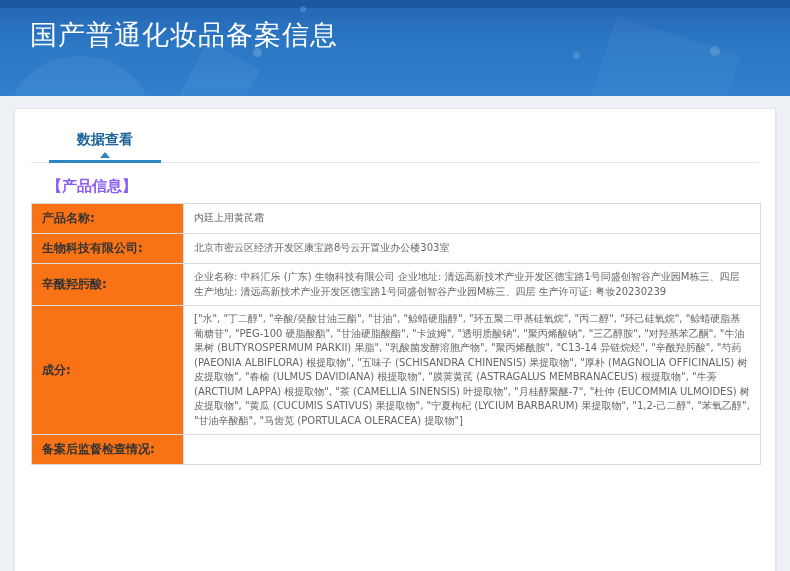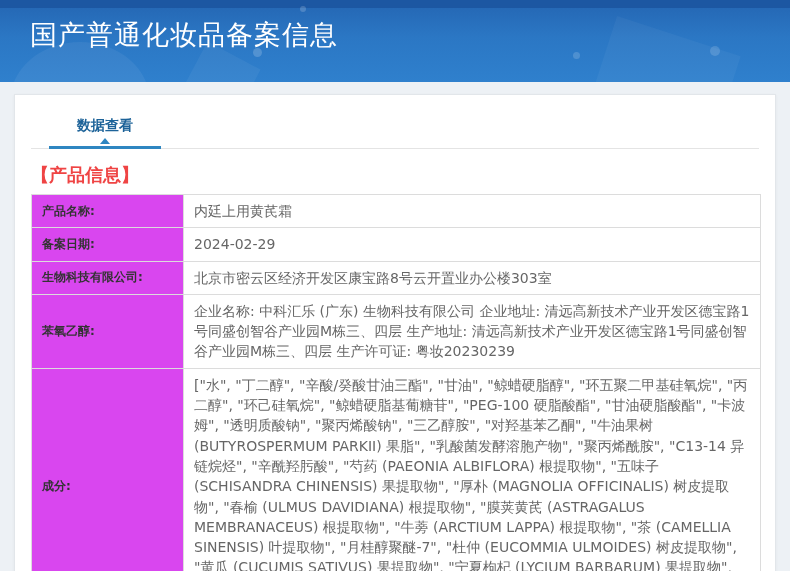--- a/index.html
+++ b/index.html
@@ -7,21 +7,21 @@
     margin: 0; padding: 0;
     width: 790px; height: 571px;
     overflow: hidden;
     background: #edf1f5;
     font-family: "DejaVu Sans", "Liberation Sans", sans-serif;
   }
 
   
   .header {
     position: relative;
-    height: 82px;
+    height: 96px;
     background: linear-gradient(180deg, #2465b2 0%, #2b77c4 45%, #2f80cd 100%);
     overflow: hidden;
   }
   .header-topbar {
     position: absolute; top: 0; left: 0; right: 0;
     height: 8px;
     background: #1c57a2;
   }
   .page-title {
     position: absolute;
@@ -76,47 +76,47 @@
     left: 50%; bottom: 2px;
     transform: translateX(-50%);
     width: 0; height: 0;
     border-left: 5px solid transparent;
     border-right: 5px solid transparent;
     border-bottom: 6px solid #2e86c1;
   }
 
   
   .section-title {
-    font-size: 18px;
+    font-size: 15px;
     font-weight: bold;
-    color: #ef4444;
-    margin: 14px 0 7px 0;
+    color: #8b5cf6;
+    margin: 14px 0 7px 16px;
   }
 
   
   table.info-table {
     width: 730px;
     border-collapse: collapse;
     table-layout: fixed;
   }
   table.info-table th, table.info-table td {
     border: 1px solid #dcdcdc;
     vertical-align: middle;
     padding: 6px 10px;
   }
   table.info-table th {
     width: 152px;
-    background: #d946ef;
+    background: #f97316;
     text-align: left;
     font-size: 12px;
     font-weight: bold;
     color: #333333;
   }
   table.info-table td {
-    font-size: 14px;
+    font-size: 10px;
     color: #666666;
     line-height: 1.45;
   }
   tr.row-std { height: 29px; }
   td.cell-long { font-size: 10.5px; line-height: 13px; color: #6b6b6b; }
   td.cell-ingredients { font-size: 10px; line-height: 12px; color: #6b6b6b; }
 </style>
 </head>
 <body>
 
@@ -140,29 +140,25 @@
 
   <div class="section-title">【产品信息】</div>
 
   <table class="info-table">
     <tbody>
       <tr class="row-std">
         <th>产品名称:</th>
         <td>内廷上用黄芪霜</td>
       </tr>
       <tr class="row-std">
-        <th>备案日期:</th>
-        <td>2024-02-29</td>
-      </tr>
-      <tr class="row-std">
         <th>生物科技有限公司:</th>
         <td>北京市密云区经济开发区康宝路8号云开置业办公楼303室</td>
       </tr>
       <tr>
-        <th>苯氧乙醇:</th>
+        <th>辛酰羟肟酸:</th>
         <td class="cell-long">企业名称: 中科汇乐 (广东) 生物科技有限公司 企业地址: 清远高新技术产业开发区德宝路1号同盛创智谷产业园M栋三、四层 生产地址: 清远高新技术产业开发区德宝路1号同盛创智谷产业园M栋三、四层 生产许可证: 粤妆20230239</td>
       </tr>
       <tr>
         <th>成分:</th>
         <td class="cell-ingredients">["水", "丁二醇", "辛酸/癸酸甘油三酯", "甘油", "鲸蜡硬脂醇", "环五聚二甲基硅氧烷", "丙二醇", "环己硅氧烷", "鲸蜡硬脂基葡糖苷", "PEG-100 硬脂酸酯", "甘油硬脂酸酯", "卡波姆", "透明质酸钠", "聚丙烯酸钠", "三乙醇胺", "对羟基苯乙酮", "牛油果树 (BUTYROSPERMUM PARKII) 果脂", "乳酸菌发酵溶胞产物", "聚丙烯酰胺", "C13-14 异链烷烃", "辛酰羟肟酸", "芍药 (PAEONIA ALBIFLORA) 根提取物", "五味子 (SCHISANDRA CHINENSIS) 果提取物", "厚朴 (MAGNOLIA OFFICINALIS) 树皮提取物", "春榆 (ULMUS DAVIDIANA) 根提取物", "膜荚黄芪 (ASTRAGALUS MEMBRANACEUS) 根提取物", "牛蒡 (ARCTIUM LAPPA) 根提取物", "茶 (CAMELLIA SINENSIS) 叶提取物", "月桂醇聚醚-7", "杜仲 (EUCOMMIA ULMOIDES) 树皮提取物", "黄瓜 (CUCUMIS SATIVUS) 果提取物", "宁夏枸杞 (LYCIUM BARBARUM) 果提取物", "1,2-己二醇", "苯氧乙醇", "甘油辛酸酯", "马齿苋 (PORTULACA OLERACEA) 提取物"]</td>
       </tr>
       <tr class="row-std">
         <th>备案后监督检查情况:</th>
         <td></td>
       </tr>

